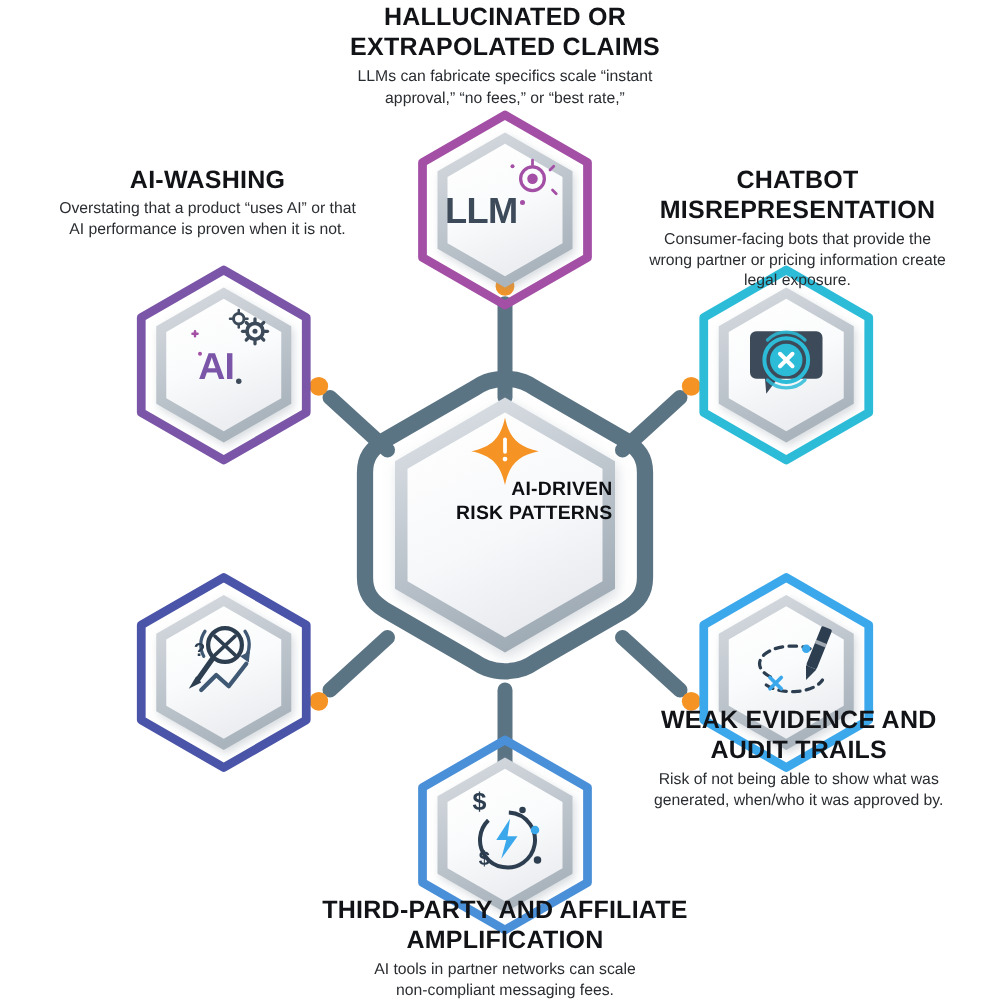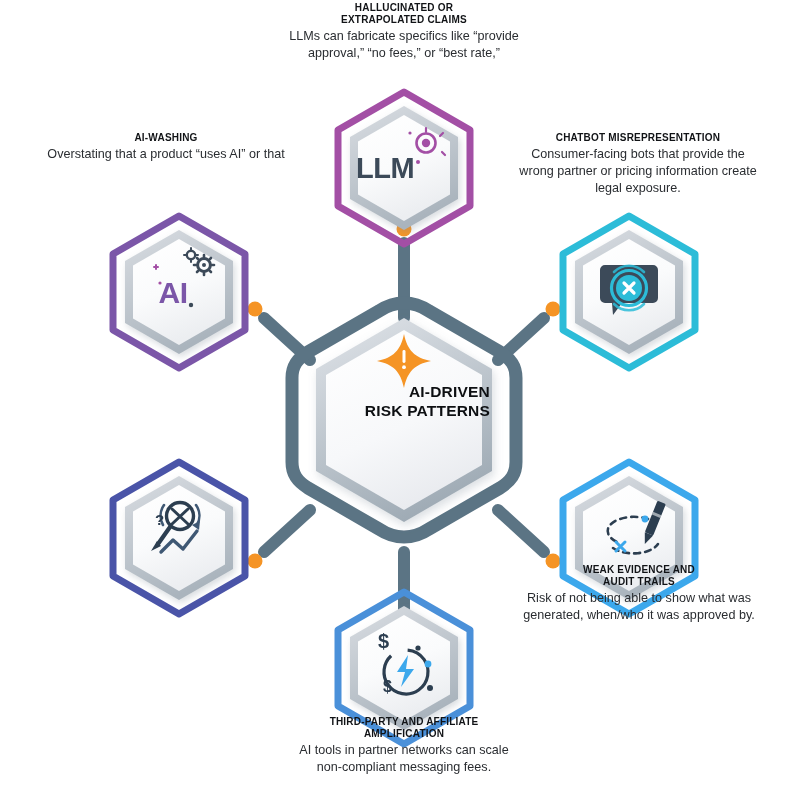--- a/index.html
+++ b/index.html
@@ -9,21 +9,21 @@
     font-family:"Liberation Sans", sans-serif;
     overflow:hidden;
     position:relative;
   }
   #stage{position:absolute;inset:0;width:800px;height:800px;}
   svg#art{position:absolute;left:0;top:0;width:800px;height:800px;}
 
   .label-block{position:absolute;text-align:center;}
   .label-title{
     font-weight:bold;
-    font-size:10px;
+    font-size:20px;
     letter-spacing:.2px;
     color:#111316;
     line-height:1.22;
     margin:0 0 2px 0;
     text-transform:uppercase;
     text-align:center;
   }
   .label-desc{
     font-size:12.6px;
     color:#2a2d31;
@@ -266,31 +266,32 @@
     <div>AI-DRIVEN</div>
     <div>RISK PATTERNS</div>
   </div>
 
   <div class="label-block" id="lbl-top">
     <p class="label-title">
       <span>HALLUCINATED OR</span><br>
       <span>EXTRAPOLATED CLAIMS</span>
     </p>
     <p class="label-desc">
-      <span>LLMs can fabricate specifics like “provide</span><br>
+      <span>LLMs can fabricate specifics scale “instant</span><br>
       <span>approval,” “no fees,” or “best rate,”</span>
     </p>
   </div>
 
   <div class="label-block" id="lbl-left">
     <p class="label-title">
       <span>AI-WASHING</span>
     </p>
     <p class="label-desc">
       <span>Overstating that a product “uses AI” or that</span><br>
+      <span>AI performance is proven when it is not.</span>
     </p>
   </div>
 
   <div class="label-block" id="lbl-right">
     <p class="label-title">
       <span>CHATBOT MISREPRESENTATION</span>
     </p>
     <p class="label-desc">
       <span>Consumer-facing bots that provide the</span><br>
       <span>wrong partner or pricing information create</span><br>

